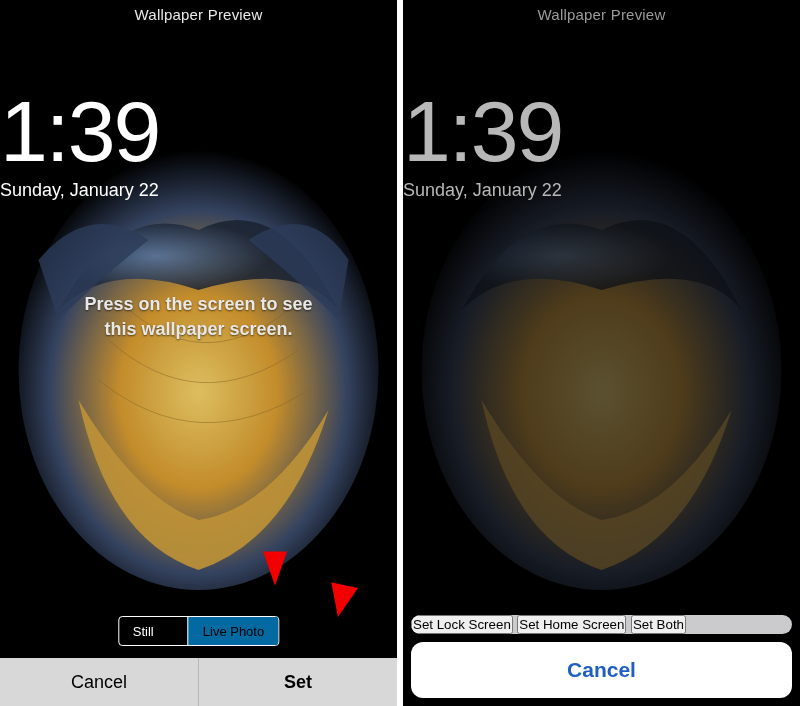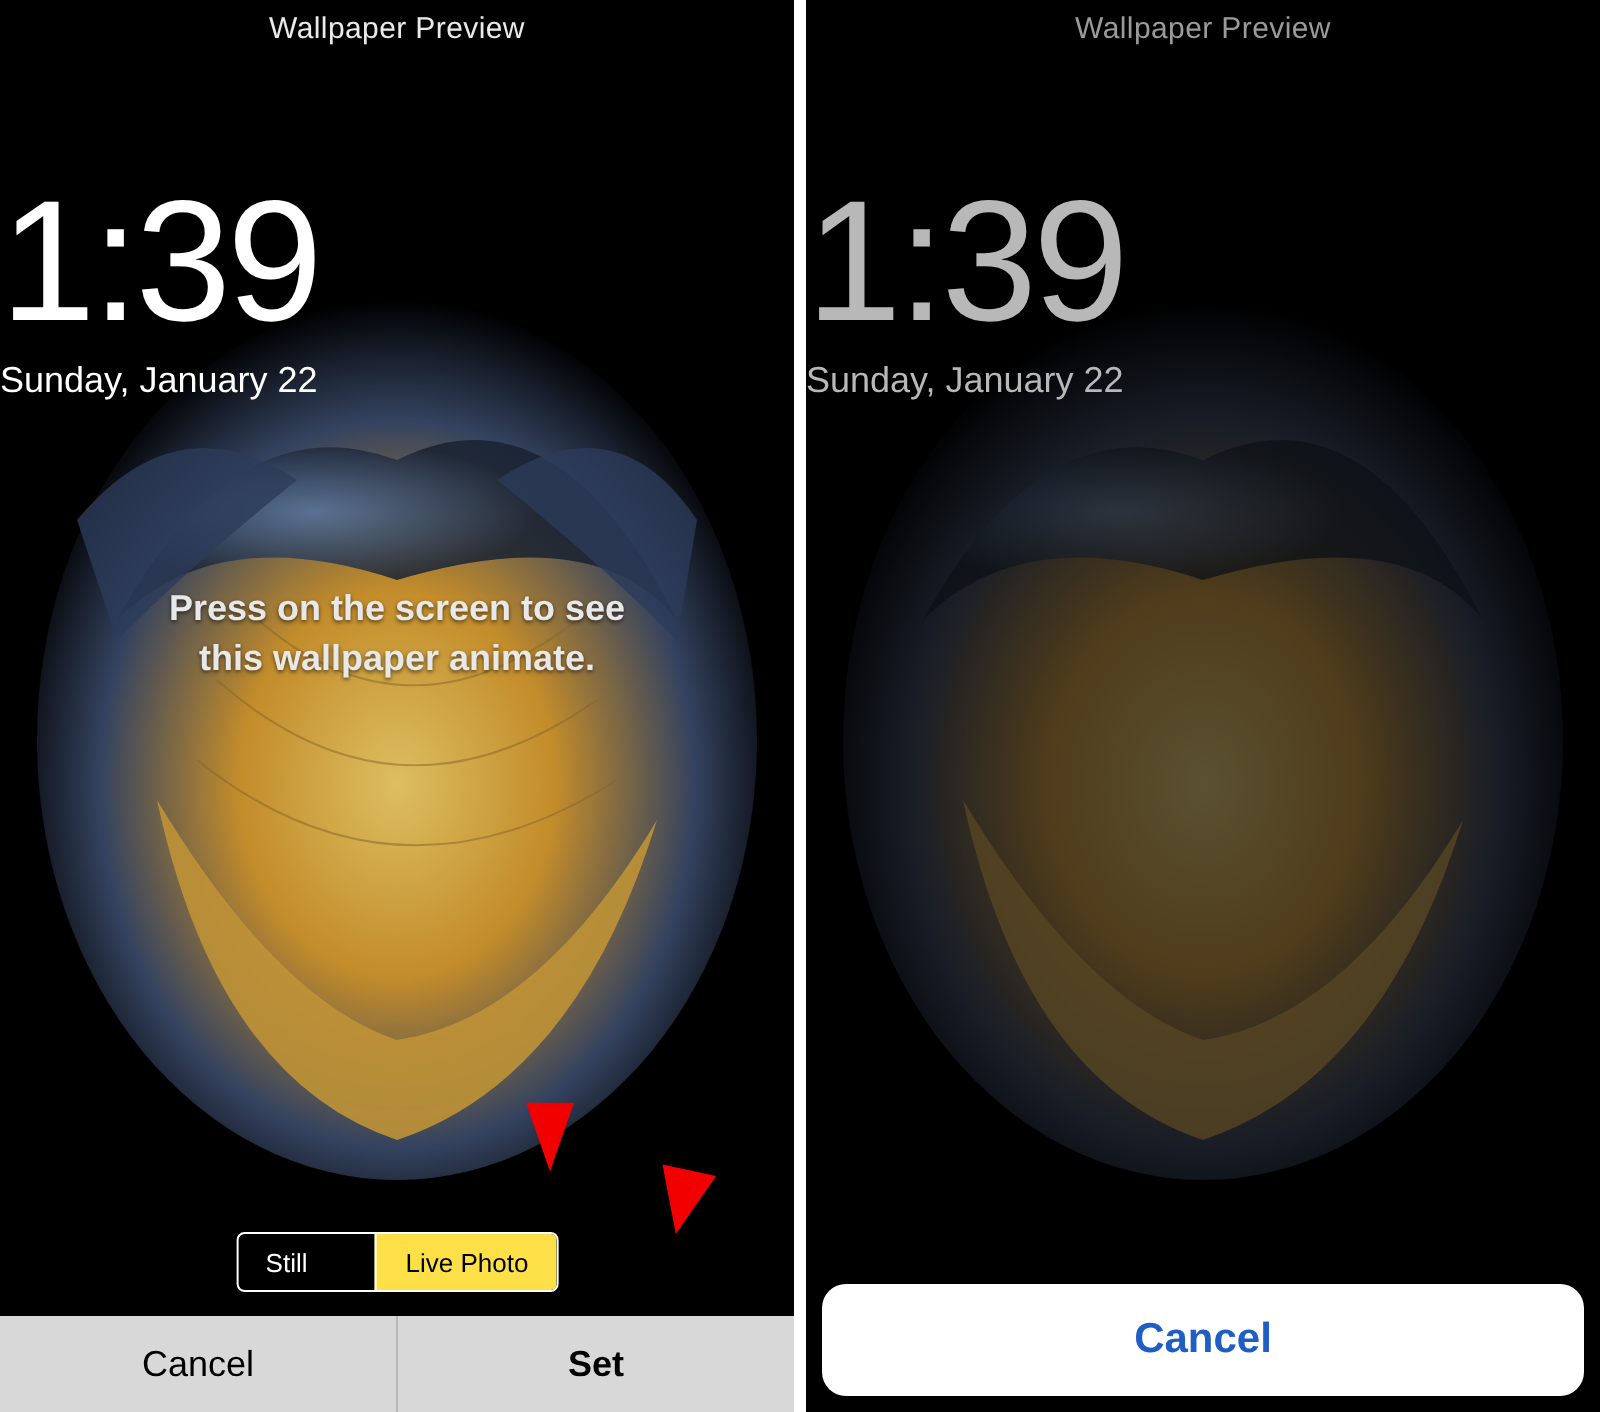--- a/index.html
+++ b/index.html
@@ -86,21 +86,21 @@
     font-size: 13px;
     padding: 0 14px;
     display: flex;
     align-items: center;
     justify-content: center;
     background: transparent;
     border: none;
     cursor: pointer;
   }
   .seg + .seg { border-left: 1px solid #fff; }
-  .seg.active { background: #fde047; color: #000; text-align: right; }
+  .seg.active { background: #0369a1; color: #000; text-align: right; }
   .bottom-bar {
     position: absolute;
     bottom: 0; left: 0; right: 0;
     height: 48px;
     background: rgba(228,228,228,0.95);
     display: flex;
   }
   .bottom-bar .half {
     flex: 1;
     display: flex;
@@ -182,21 +182,21 @@
 
   <div class="header-title">Wallpaper Preview</div>
 
   <div class="clock-wrap">
     <div class="clock">1:39</div>
     <div class="date">Sunday, January 22</div>
   </div>
 
   <div class="hint">
     <span>Press on the screen to see</span><br>
-    <span>this wallpaper animate.</span>
+    <span>this wallpaper screen.</span>
   </div>
 
   <div class="segmented">
     <button class="seg">Still</button>
     <button class="seg active">Live Photo</button>
   </div>
 
   <div class="bottom-bar">
     <button class="half">Cancel</button>
     <button class="half">Set</button>
@@ -224,15 +224,20 @@
   </svg>
 
   <div class="header-title dim">Wallpaper Preview</div>
 
   <div class="clock-wrap dim">
     <div class="clock">1:39</div>
     <div class="date">Sunday, January 22</div>
   </div>
 
   <div class="sheet-wrap">
+    <div class="sheet-stack">
+      <button class="opt">Set Lock Screen</button>
+      <button class="opt">Set Home Screen</button>
+      <button class="opt">Set Both</button>
+    </div>
     <button class="cancel-btn">Cancel</button>
   </div>
 </div>
 
 </body></html>

